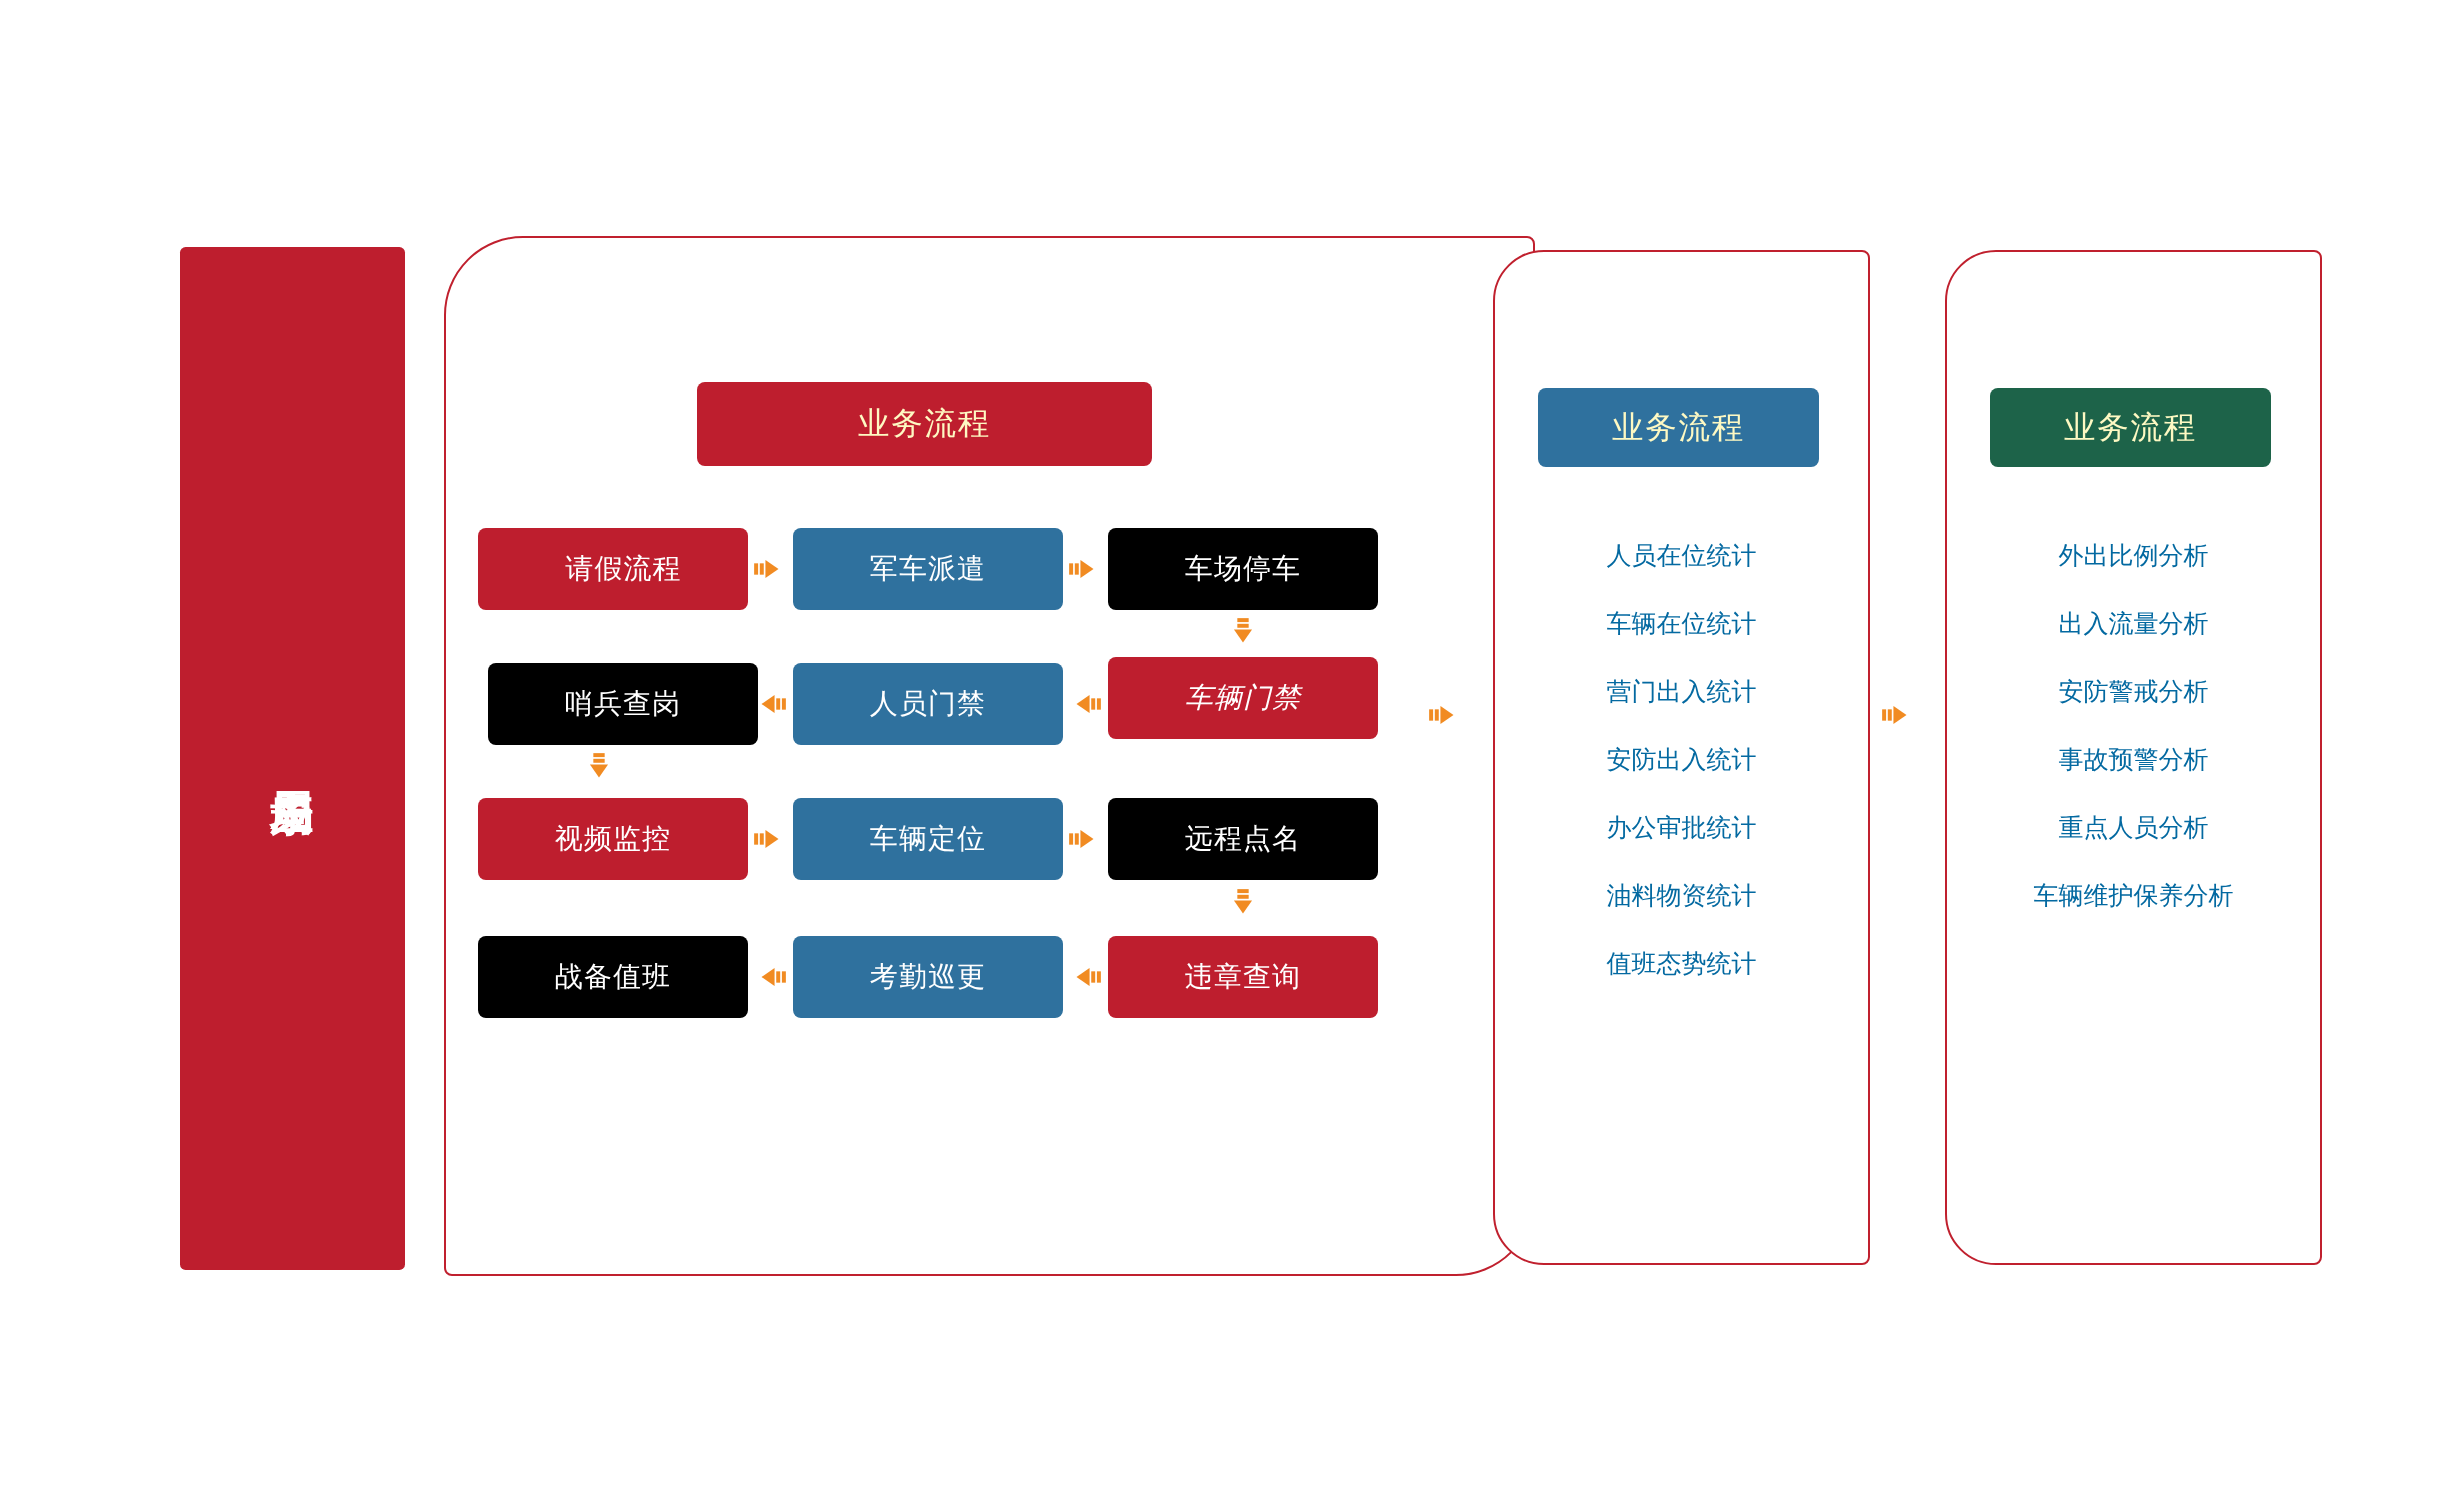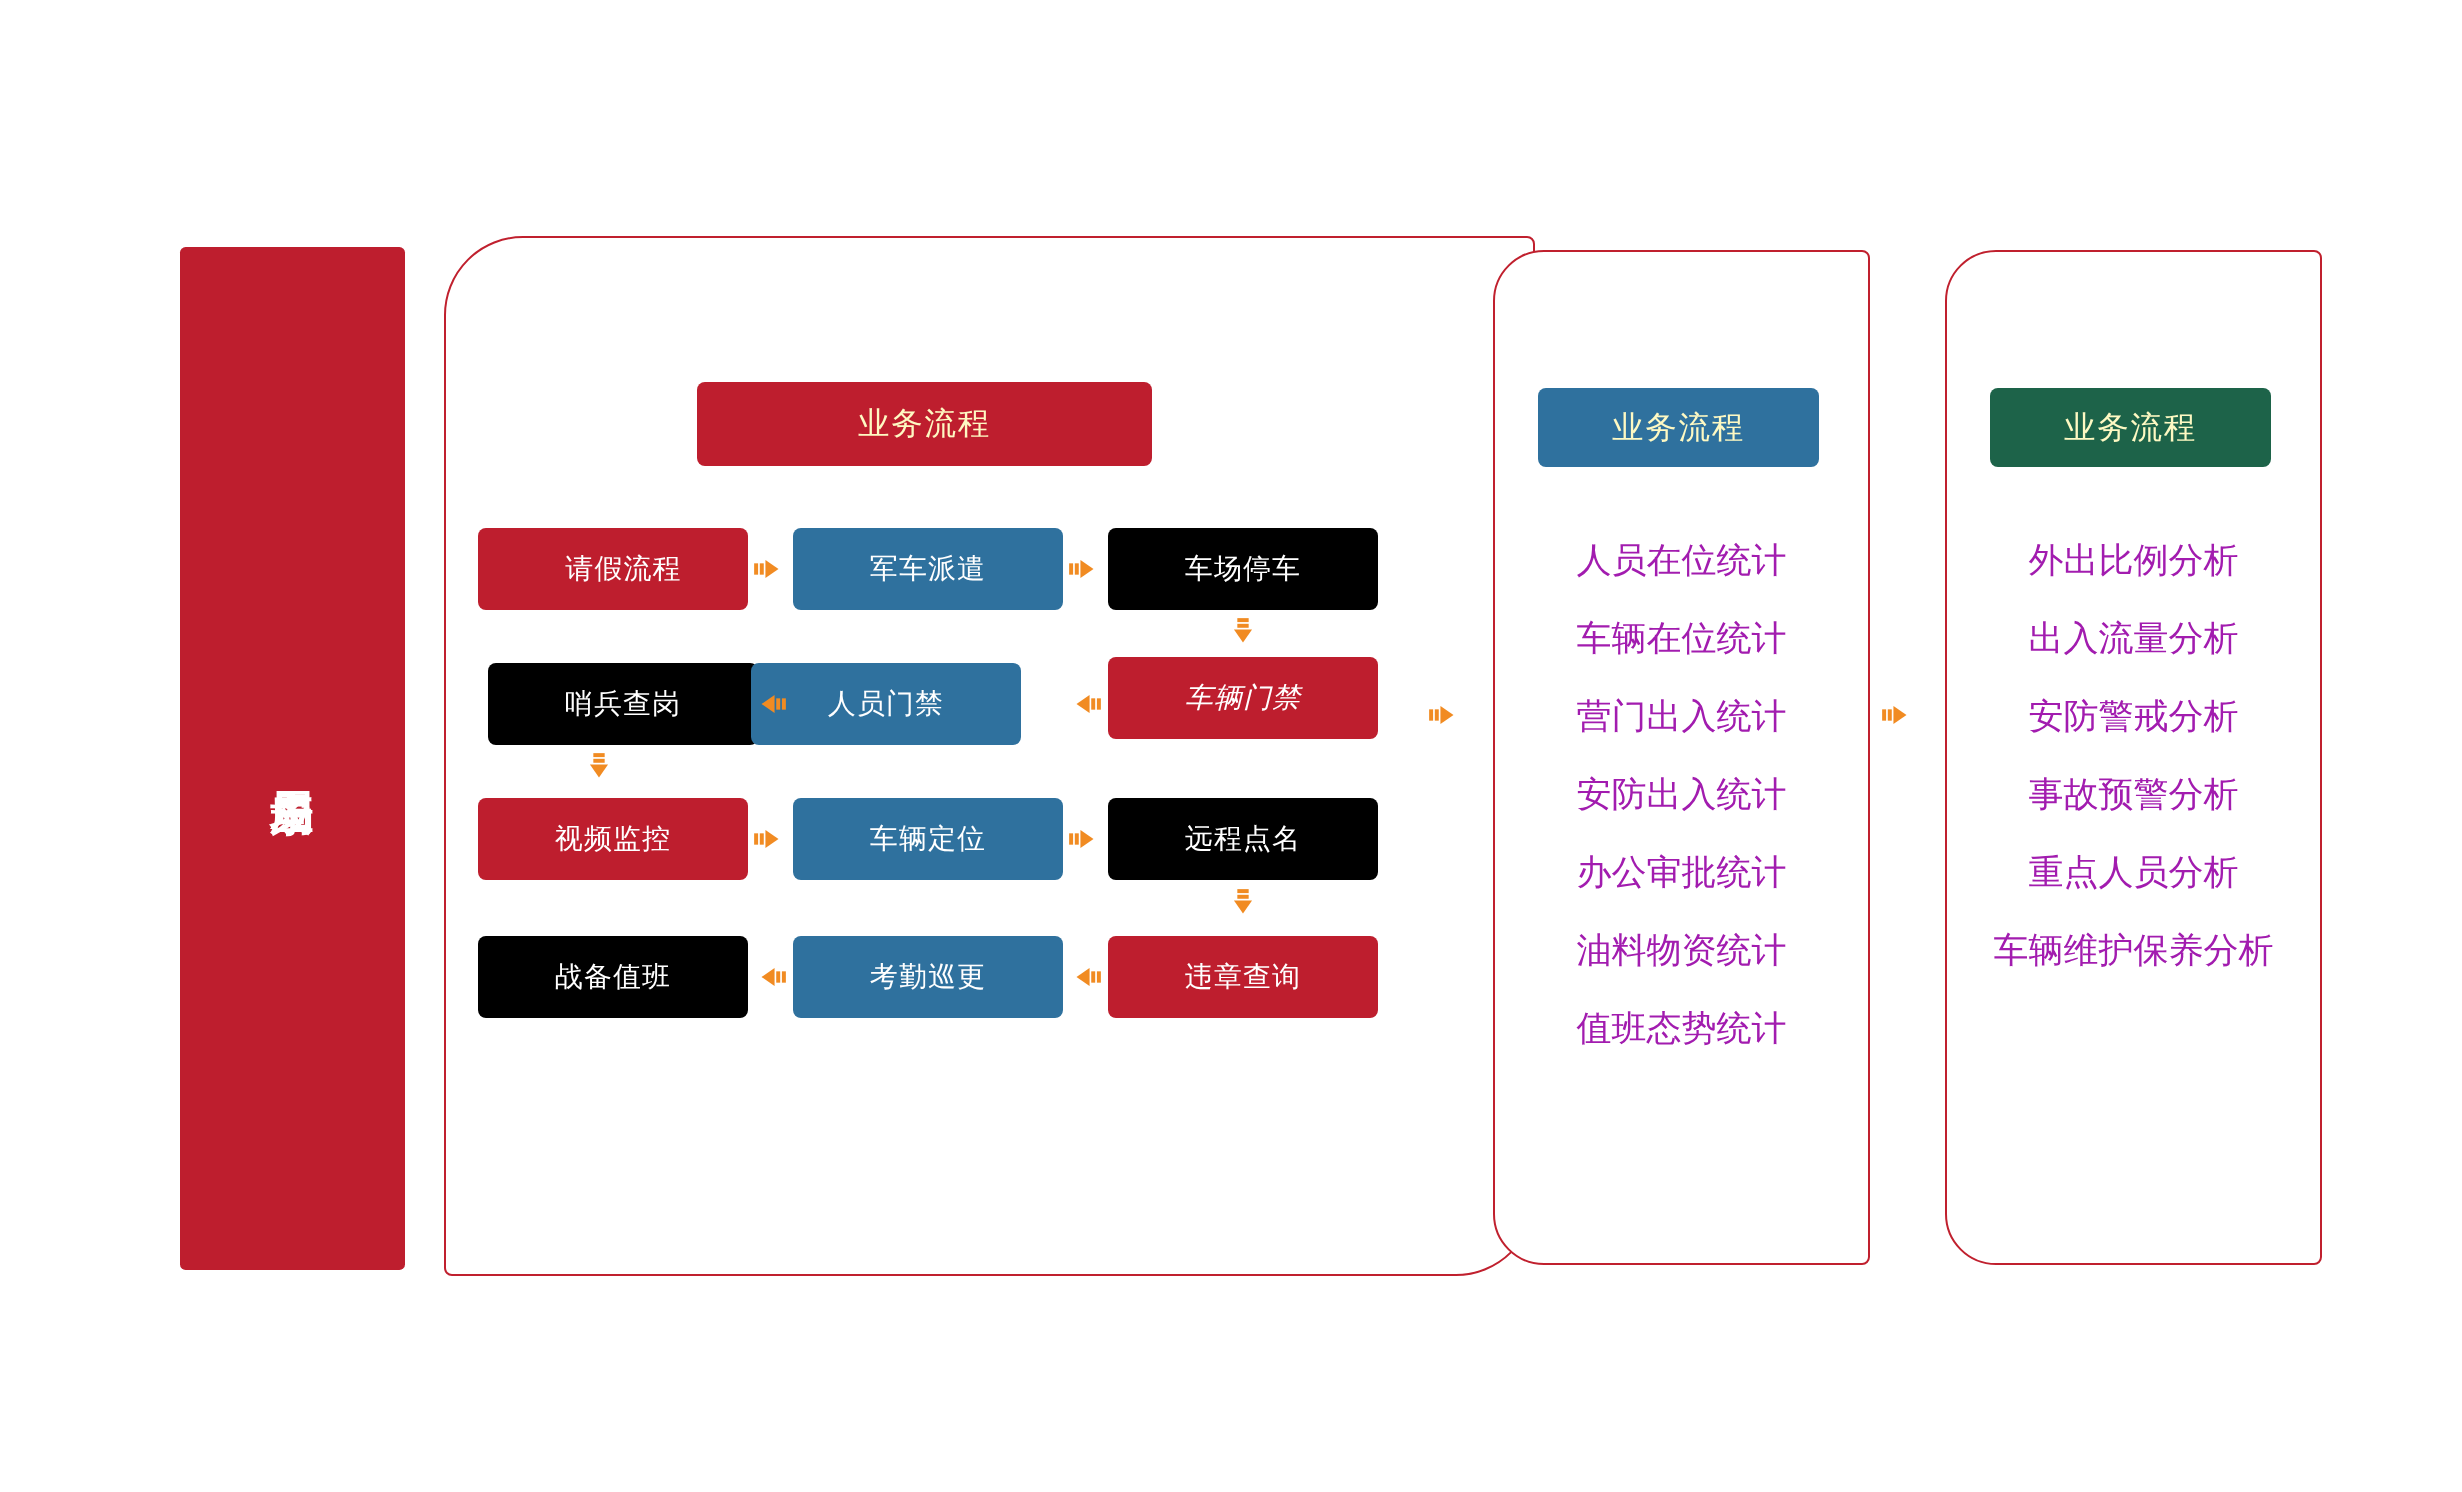--- a/index.html
+++ b/index.html
@@ -139,22 +139,22 @@
 
   
   .item-list {
     position: absolute;
     display: flex;
     flex-direction: column;
     align-items: center;
     box-sizing: border-box;
   }
   .item-list .list-item {
-    color: #a21caf;
-    font-size: 35px;
+    color: #0369a1;
+    font-size: 25px;
     line-height: 1.0;
     margin-bottom: 43px;
     white-space: nowrap;
   }
   #list-stats {
     left: 1507px;
     top: 543px;
     width: 349px;
   }
   #list-analysis {
@@ -180,21 +180,21 @@
 
   <div class="panel-header" id="header-process">业务流程</div>
   <div class="panel-header" id="header-stats">业务流程</div>
   <div class="panel-header" id="header-analysis">业务流程</div>
 
   <div class="flow-box c-red" style="left:478px;  top:528px;padding-left:21px;">请假流程</div>
   <div class="flow-box c-blue" style="left:793px; top:528px;">军车派遣</div>
   <div class="flow-box c-green" style="left:1108px; top:528px;">车场停车</div>
 
   <div class="flow-box c-green" style="left:478px;  top:663px;margin-left:10px;">哨兵查岗</div>
-  <div class="flow-box c-blue" style="left:751px; top:663px;text-align:center;">人员门禁</div>
+  <div class="flow-box c-blue" style="left:793px; top:663px;text-align:center;">人员门禁</div>
   <div class="flow-box c-red" style="left:1108px; top:657px;font-style:italic;">车辆门禁</div>
 
   <div class="flow-box c-red" style="left:478px;  top:798px;">视频监控</div>
   <div class="flow-box c-blue" style="left:793px; top:798px;">车辆定位</div>
   <div class="flow-box c-green" style="left:1108px; top:798px;">远程点名</div>
 
   <div class="flow-box c-blue" style="left:793px; top:936px;">考勤巡更</div>
   <div class="flow-box c-green" style="left:478px;  top:936px;">战备值班</div>
   <div class="flow-box c-red" style="left:1108px; top:936px;">违章查询</div>
 

